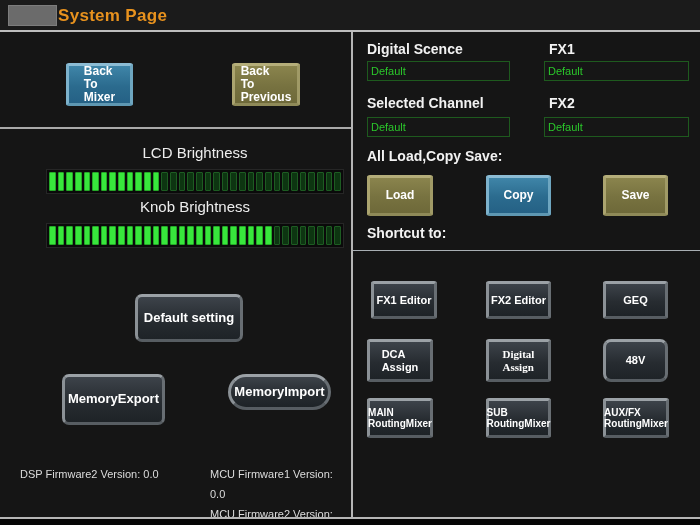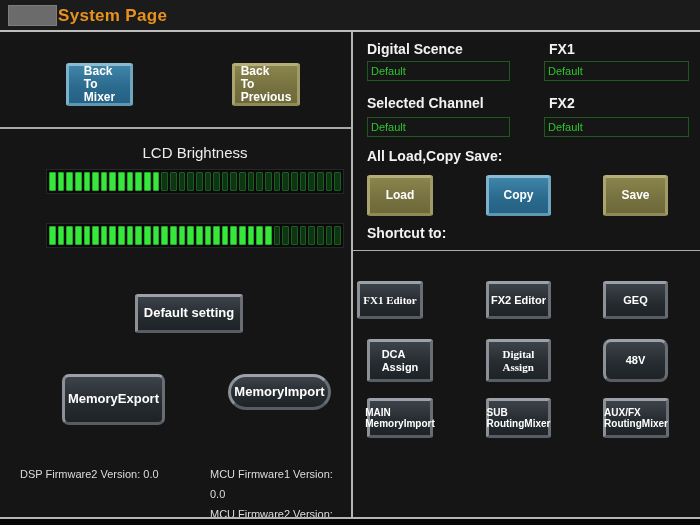--- a/index.html
+++ b/index.html
@@ -100,20 +100,21 @@
         <div class="seg unlit"></div>
         <div class="seg unlit"></div>
         <div class="seg unlit"></div>
         <div class="seg unlit"></div>
         <div class="seg unlit"></div>
         <div class="seg unlit"></div>
         <div class="seg unlit"></div>
         <div class="seg unlit"></div>
       </div>
 
+    <div class="bar-label" style="top:166px;">Knob Brightness</div>
     <div class="bar" style="left:46px;top:191px;width:298px;height:25px;">
         <div class="seg lit"></div>
         <div class="seg lit"></div>
         <div class="seg lit"></div>
         <div class="seg lit"></div>
         <div class="seg lit"></div>
         <div class="seg lit"></div>
         <div class="seg lit"></div>
         <div class="seg lit"></div>
         <div class="seg lit"></div>
@@ -137,21 +138,21 @@
         <div class="seg unlit"></div>
         <div class="seg unlit"></div>
         <div class="seg unlit"></div>
         <div class="seg unlit"></div>
         <div class="seg unlit"></div>
         <div class="seg unlit"></div>
         <div class="seg unlit"></div>
         <div class="seg unlit"></div>
       </div>
 
-    <div class="btn btn-gray" style="left:135px;top:262px;width:108px;height:39px;font-size:13px;">Default setting</div>
+    <div class="btn btn-gray" style="left:135px;top:262px;width:108px;height:48px;font-size:13px;border-radius:7px;">Default setting</div>
 
     <div class="btn btn-gray" style="left:62px;top:342px;width:103px;height:51px;font-size:13px;border-radius:7px;">MemoryExport</div>
     <div class="btn btn-gray" style="left:228px;top:342px;width:103px;height:36px;font-size:13px;border-radius:20px;">MemoryImport</div>
 
     <div class="fw" style="left:20px;top:432px;">
       <div>DSP Firmware2 Version: 0.0</div>
     </div>
     <div class="fw" style="left:210px;top:432px;">
       <div>MCU Firmware1 Version: 0.0</div>
       <div>MCU Firmware2 Version: 0.0</div>
@@ -171,32 +172,32 @@
 
     <div class="rlabel" style="left:14px;top:116px;">All Load,Copy Save:</div>
 
     <div class="btn btn-olive" style="left:14px;top:143px;width:66px;height:41px;">Load</div>
     <div class="btn btn-blue" style="left:133px;top:143px;width:65px;height:41px;">Copy</div>
     <div class="btn btn-olive" style="left:250px;top:143px;width:65px;height:41px;">Save</div>
 
     <div class="rlabel" style="left:14px;top:193px;">Shortcut to:</div>
     <div class="hdiv" style="top:218px;height:1px;background:#a8aeb3;"></div>
 
-    <div class="btn btn-gray" style="left:4px;top:249px;width:66px;height:38px;font-size:11px;font-family:Liberation Serif, serif;">FX1 Editor</div>
+    <div class="btn btn-gray" style="left:18px;top:249px;width:66px;height:38px;font-size:11px;">FX1 Editor</div>
     <div class="btn btn-gray" style="left:133px;top:249px;width:65px;height:38px;font-size:11px;">FX2 Editor</div>
     <div class="btn btn-gray" style="left:250px;top:249px;width:65px;height:38px;font-size:11px;">GEQ</div>
 
     <div class="btn btn-gray" style="left:14px;top:307px;width:66px;height:43px;font-size:11px;">DCA
 Assign</div>
     <div class="btn btn-gray" style="left:133px;top:307px;width:65px;height:43px;font-size:11px;font-family:Liberation Serif, serif;">Digital
 Assign</div>
     <div class="btn btn-gray" style="left:250px;top:307px;width:65px;height:43px;font-size:11px;border-radius:8px;">48V</div>
 
     <div class="btn btn-gray" style="left:14px;top:366px;width:66px;height:40px;font-size:10px;">MAIN
-MemoryImport</div>
+RoutingMixer</div>
     <div class="btn btn-gray" style="left:133px;top:366px;width:65px;height:40px;font-size:10px;">SUB
 RoutingMixer</div>
     <div class="btn btn-gray" style="left:250px;top:366px;width:66px;height:40px;font-size:10px;">AUX/FX
 RoutingMixer</div>
   </div>
 
   <div class="bottom-line"></div>
 </div>
 
 </body></html>

